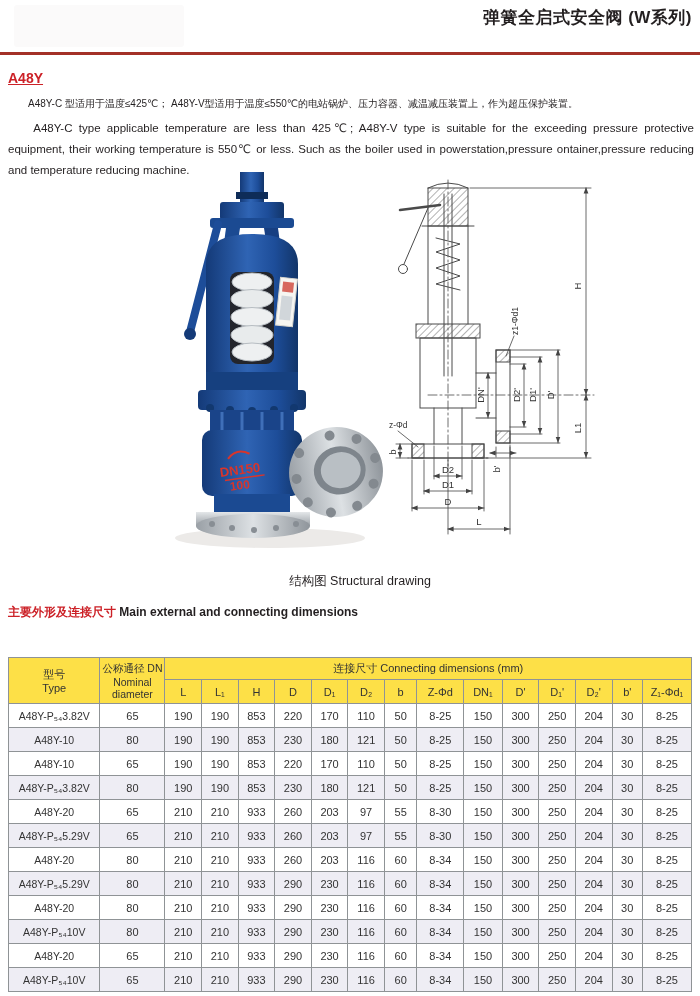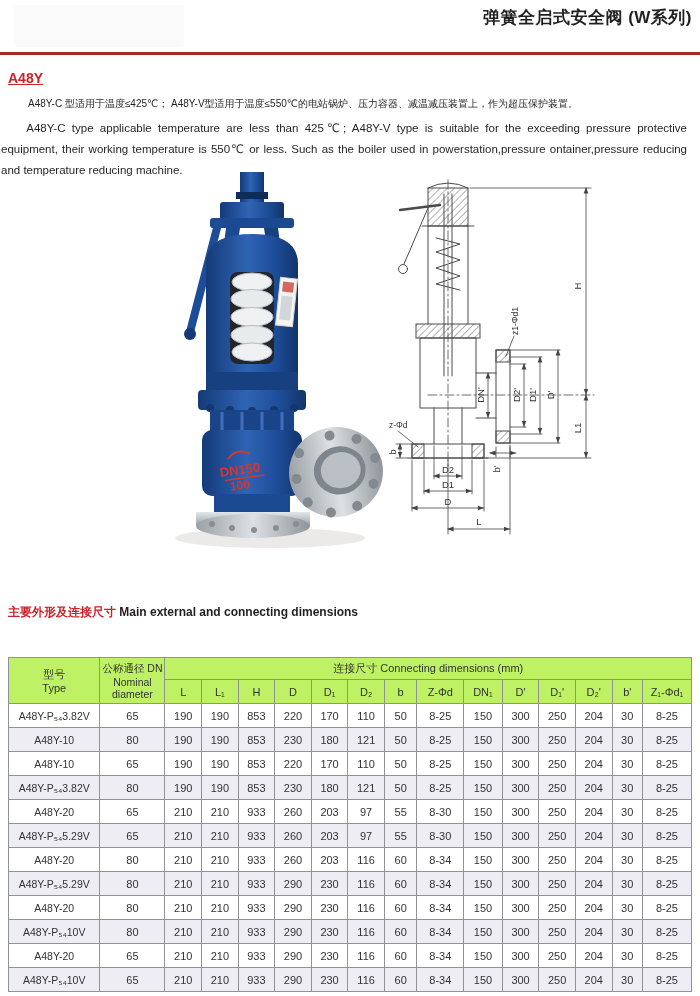--- a/index.html
+++ b/index.html
@@ -12,21 +12,21 @@
   .logo-ph { position:absolute; left:14px; top:5px; width:170px; height:42px;
     background:#fbfafa; border-radius:3px; }
   .hdr { position:absolute; right:8px; top:6px; text-align:right; }
   .hdr .zh { font-size:17px; font-weight:bold; letter-spacing:.5px; }
   .hdr .en { font-size:12.5px; margin-top:2px; }
   .red-rule { position:absolute; left:0; top:52px; width:700px; height:3px; }
   
   .model { position:absolute; left:8px; top:70px; font-size:14px; font-weight:bold;text-decoration:underline; }
   .desc-zh { position:absolute; left:8px; top:95px; width:686px; font-size:10px;
     text-indent:2em; line-height:18px; }
-  .desc-en { position:absolute; left:1px; top:118px; width:686px; font-size:11.5px;
+  .desc-en { position:absolute; left:8px; top:118px; width:686px; font-size:11.5px;
     text-indent:2.2em; line-height:21px; text-align:justify; }
   
   .photo-box { position:absolute; left:150px; top:172px; width:240px; height:382px; }
   .draw-box  { position:absolute; left:388px; top:176px; width:312px; height:382px; }
   .caption { position:absolute; left:220px; top:571px; width:280px; text-align:center; }
   .caption .c1 { font-size:12.5px; }
   .caption .c2 { font-size:12.5px; margin-top:2px; }
   
   .tbl-title { position:absolute; left:8px; top:604px; font-size:12px; font-weight:bold; }
   .tbl-wrap { position:absolute; left:8px; top:657px; width:684px; }
@@ -266,20 +266,21 @@
     <text x="1" y="252" font-size="8.5">z-Φd</text>
     <text x="60" y="297" text-anchor="middle">D2</text>
     <text x="60" y="312" text-anchor="middle">D1</text>
     <text x="60" y="329" text-anchor="middle">D</text>
     <text x="91" y="349" text-anchor="middle">L</text>
   </g>
 </svg>
 </div>
 
 <div class="caption">
+  <div class="c2">结构图 Structural drawing</div>
 </div>
 
 <div class="tbl-title">
   <span style="color:#cc2127;">主要外形及连接尺寸</span><span> Main external and connecting dimensions</span>
 </div>
 
 <div class="tbl-wrap">
   <table>
     <colgroup>
       <col style="width:90px">
@@ -292,21 +293,21 @@
         <col style="width:36px">
         <col style="width:32px">
         <col style="width:46px">
       <col style="width:38px">
         <col style="width:36px">
         <col style="width:36px">
         <col style="width:36px">
       <col style="width:30px">
         <col style="width:48px">
     </colgroup>
-    <thead style="background:#bef264;">
+    <thead style="background:#fde047;">
       <tr>
         <th rowspan="2">
           <div>型号</div>
             <div>Type</div>
         </th>
         <th rowspan="2" style="font-size:10.5px;margin-top:12px;">
           <div>公称通径 DN</div>
             <div>Nominal</div>
             <div>diameter</div>
         </th>

